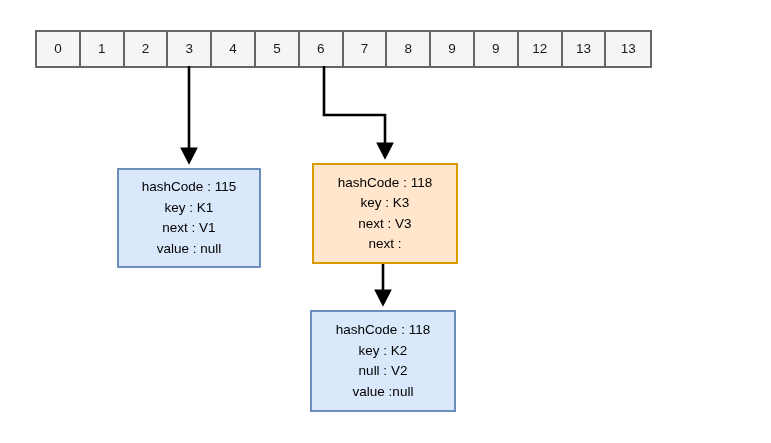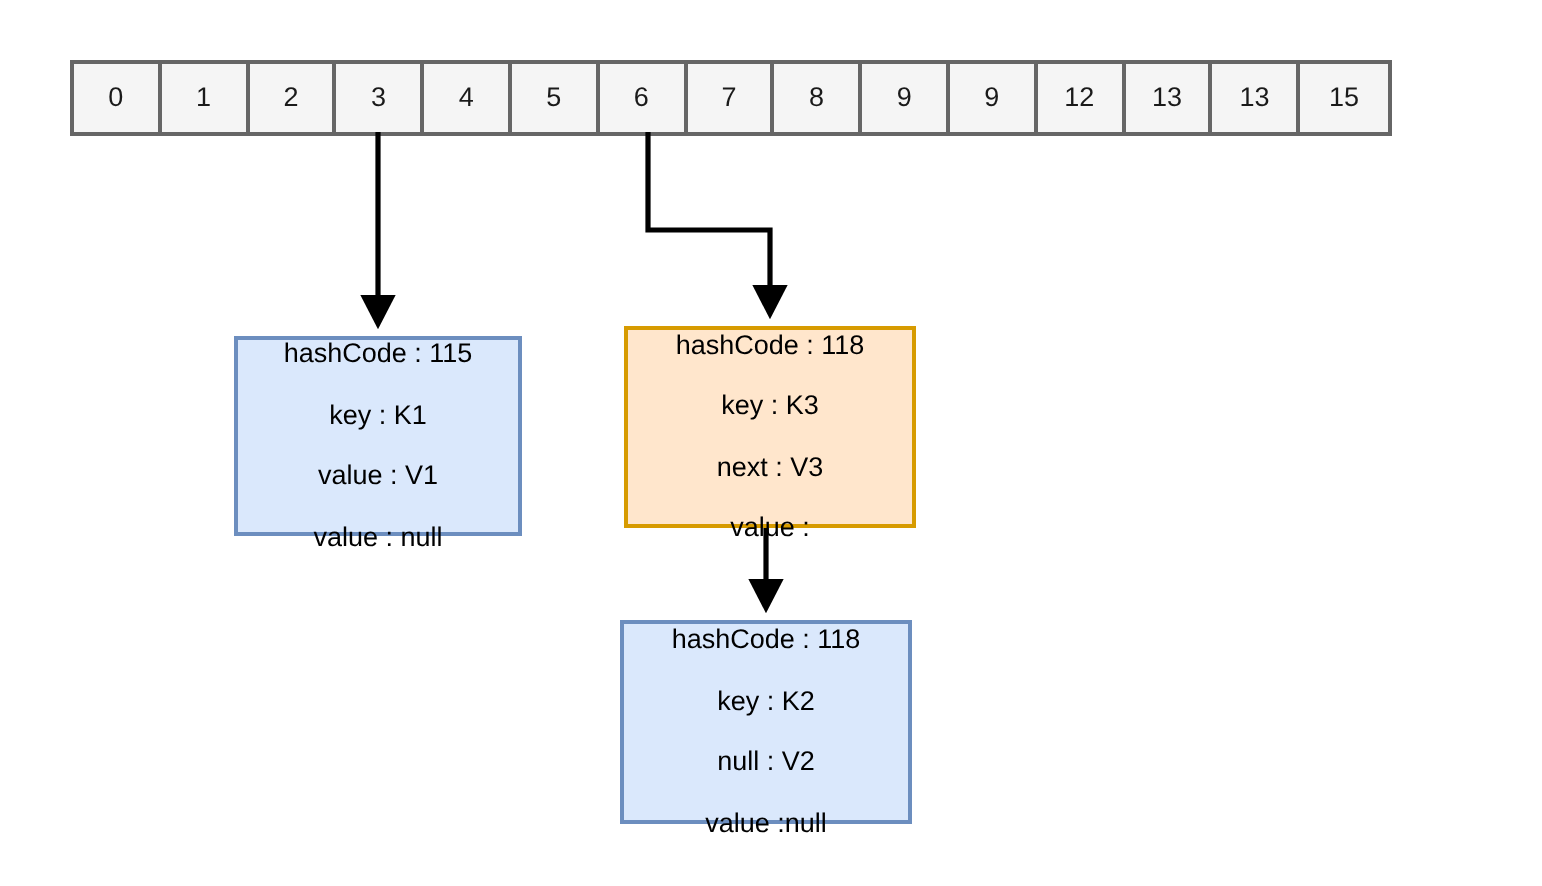--- a/index.html
+++ b/index.html
@@ -57,21 +57,20 @@
     display: flex;
     flex-direction: column;
     align-items: center;
     justify-content: center;
     text-align: center;
     font-size: 13.5px;
     line-height: 20.5px;
   }
   .node .line {
     white-space: pre;
-    margin-top: 10px;
   }
   .node-blue {
     background: #dae8fc;
     border: 2px solid #6c8ebf;
   }
   .node-orange {
     background: #ffe6cc;
     border: 2px solid #d79b00;
   }
 
@@ -101,49 +100,48 @@
     <div class="bucket-cell">4</div>
     <div class="bucket-cell">5</div>
     <div class="bucket-cell">6</div>
     <div class="bucket-cell">7</div>
     <div class="bucket-cell">8</div>
     <div class="bucket-cell">9</div>
     <div class="bucket-cell">9</div>
     <div class="bucket-cell">12</div>
     <div class="bucket-cell">13</div>
     <div class="bucket-cell">13</div>
-    <div class="bucket-cell">15</div>
   </div>
 
   <svg id="connectors" viewBox="0 0 771 443" xmlns="http://www.w3.org/2000/svg">
     <defs>
       <marker id="arrowhead" markerWidth="9" markerHeight="9" refX="5.2" refY="3.4" orient="auto" markerUnits="strokeWidth">
         <path d="M0,0 L6.6,3.4 L0,6.8 z" fill="#000000"></path>
       </marker>
     </defs>
 
     <path d="M189,66 L189,161" stroke="#000000" stroke-width="2.6" fill="none" marker-end="url(#arrowhead)"></path>
 
     <path d="M324,66 L324,115 L385,115 L385,156" stroke="#000000" stroke-width="2.6" fill="none" stroke-linejoin="miter" marker-end="url(#arrowhead)"></path>
 
     <path d="M383,264 L383,303" stroke="#000000" stroke-width="2.6" fill="none" marker-end="url(#arrowhead)"></path>
   </svg>
 
   <div class="node node-blue" id="node-k1">
     <div class="line">hashCode : 115</div>
     <div class="line">key : K1</div>
-    <div class="line">value : V1</div>
+    <div class="line">next : V1</div>
     <div class="line">value : null</div>
   </div>
 
   <div class="node node-orange" id="node-k3">
     <div class="line">hashCode : 118</div>
     <div class="line">key : K3</div>
     <div class="line">next : V3</div>
-    <div class="line">value :</div>
+    <div class="line">next :</div>
   </div>
 
   <div class="node node-blue" id="node-k2">
     <div class="line">hashCode : 118</div>
     <div class="line">key : K2</div>
     <div class="line">null : V2</div>
     <div class="line">value :null</div>
   </div>
 
 </div>

